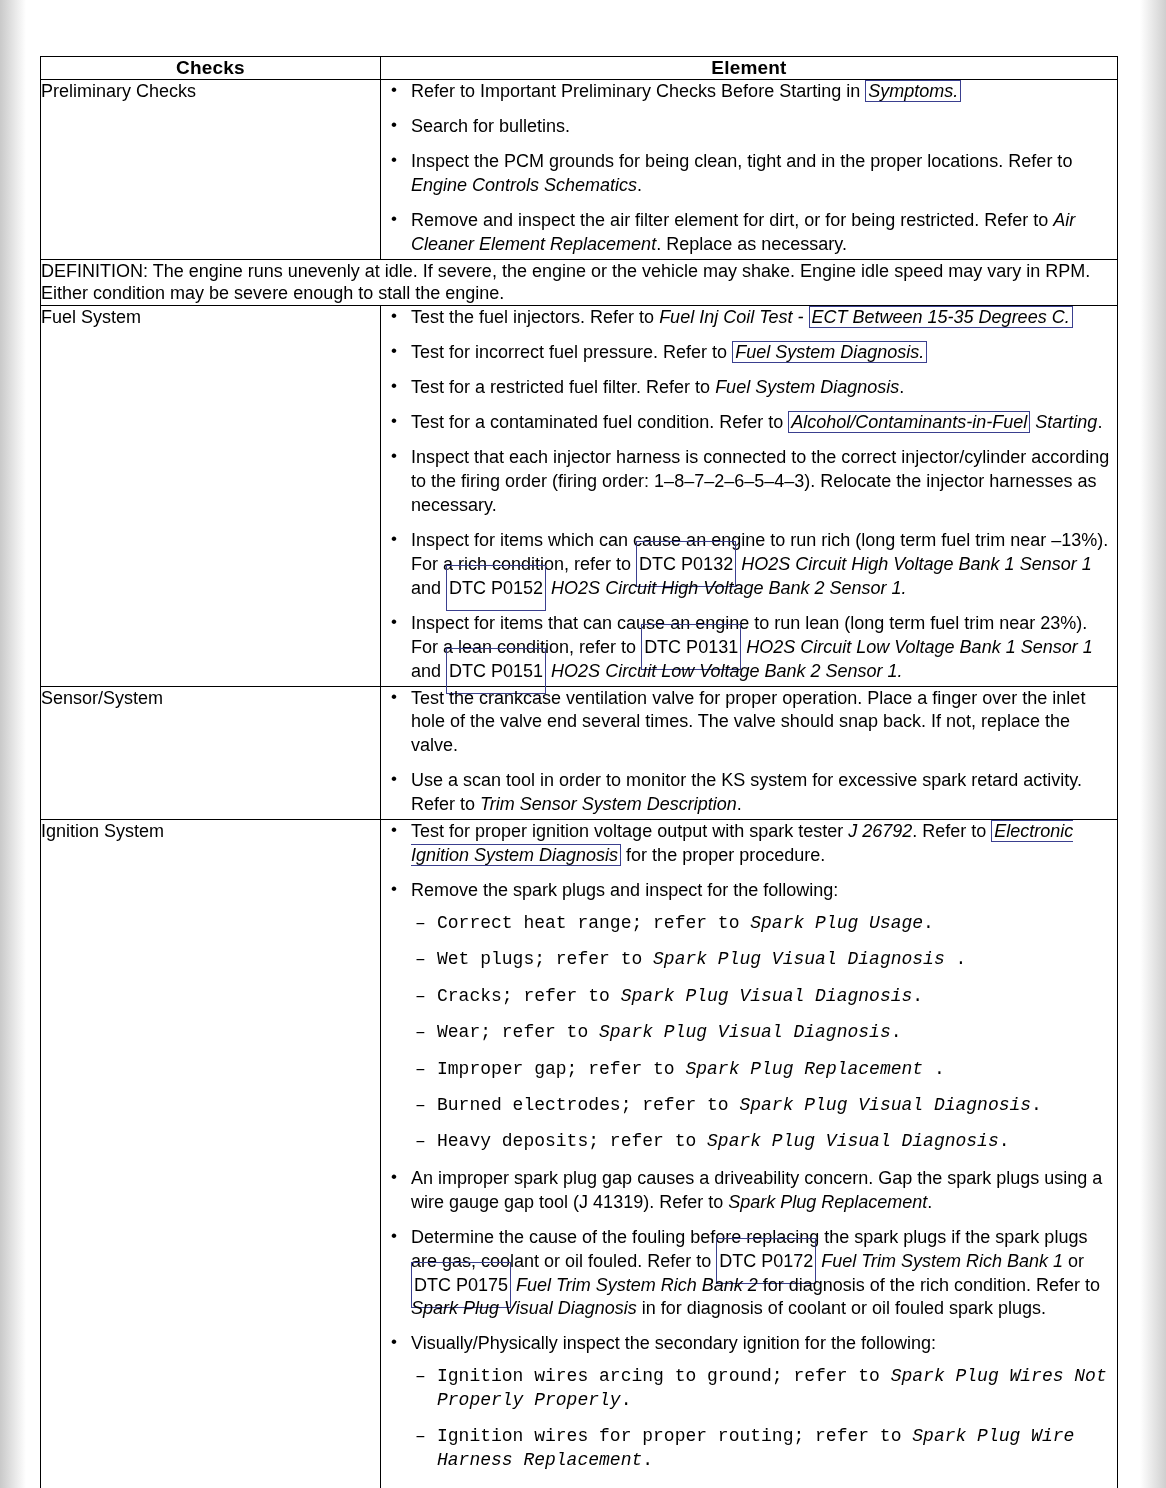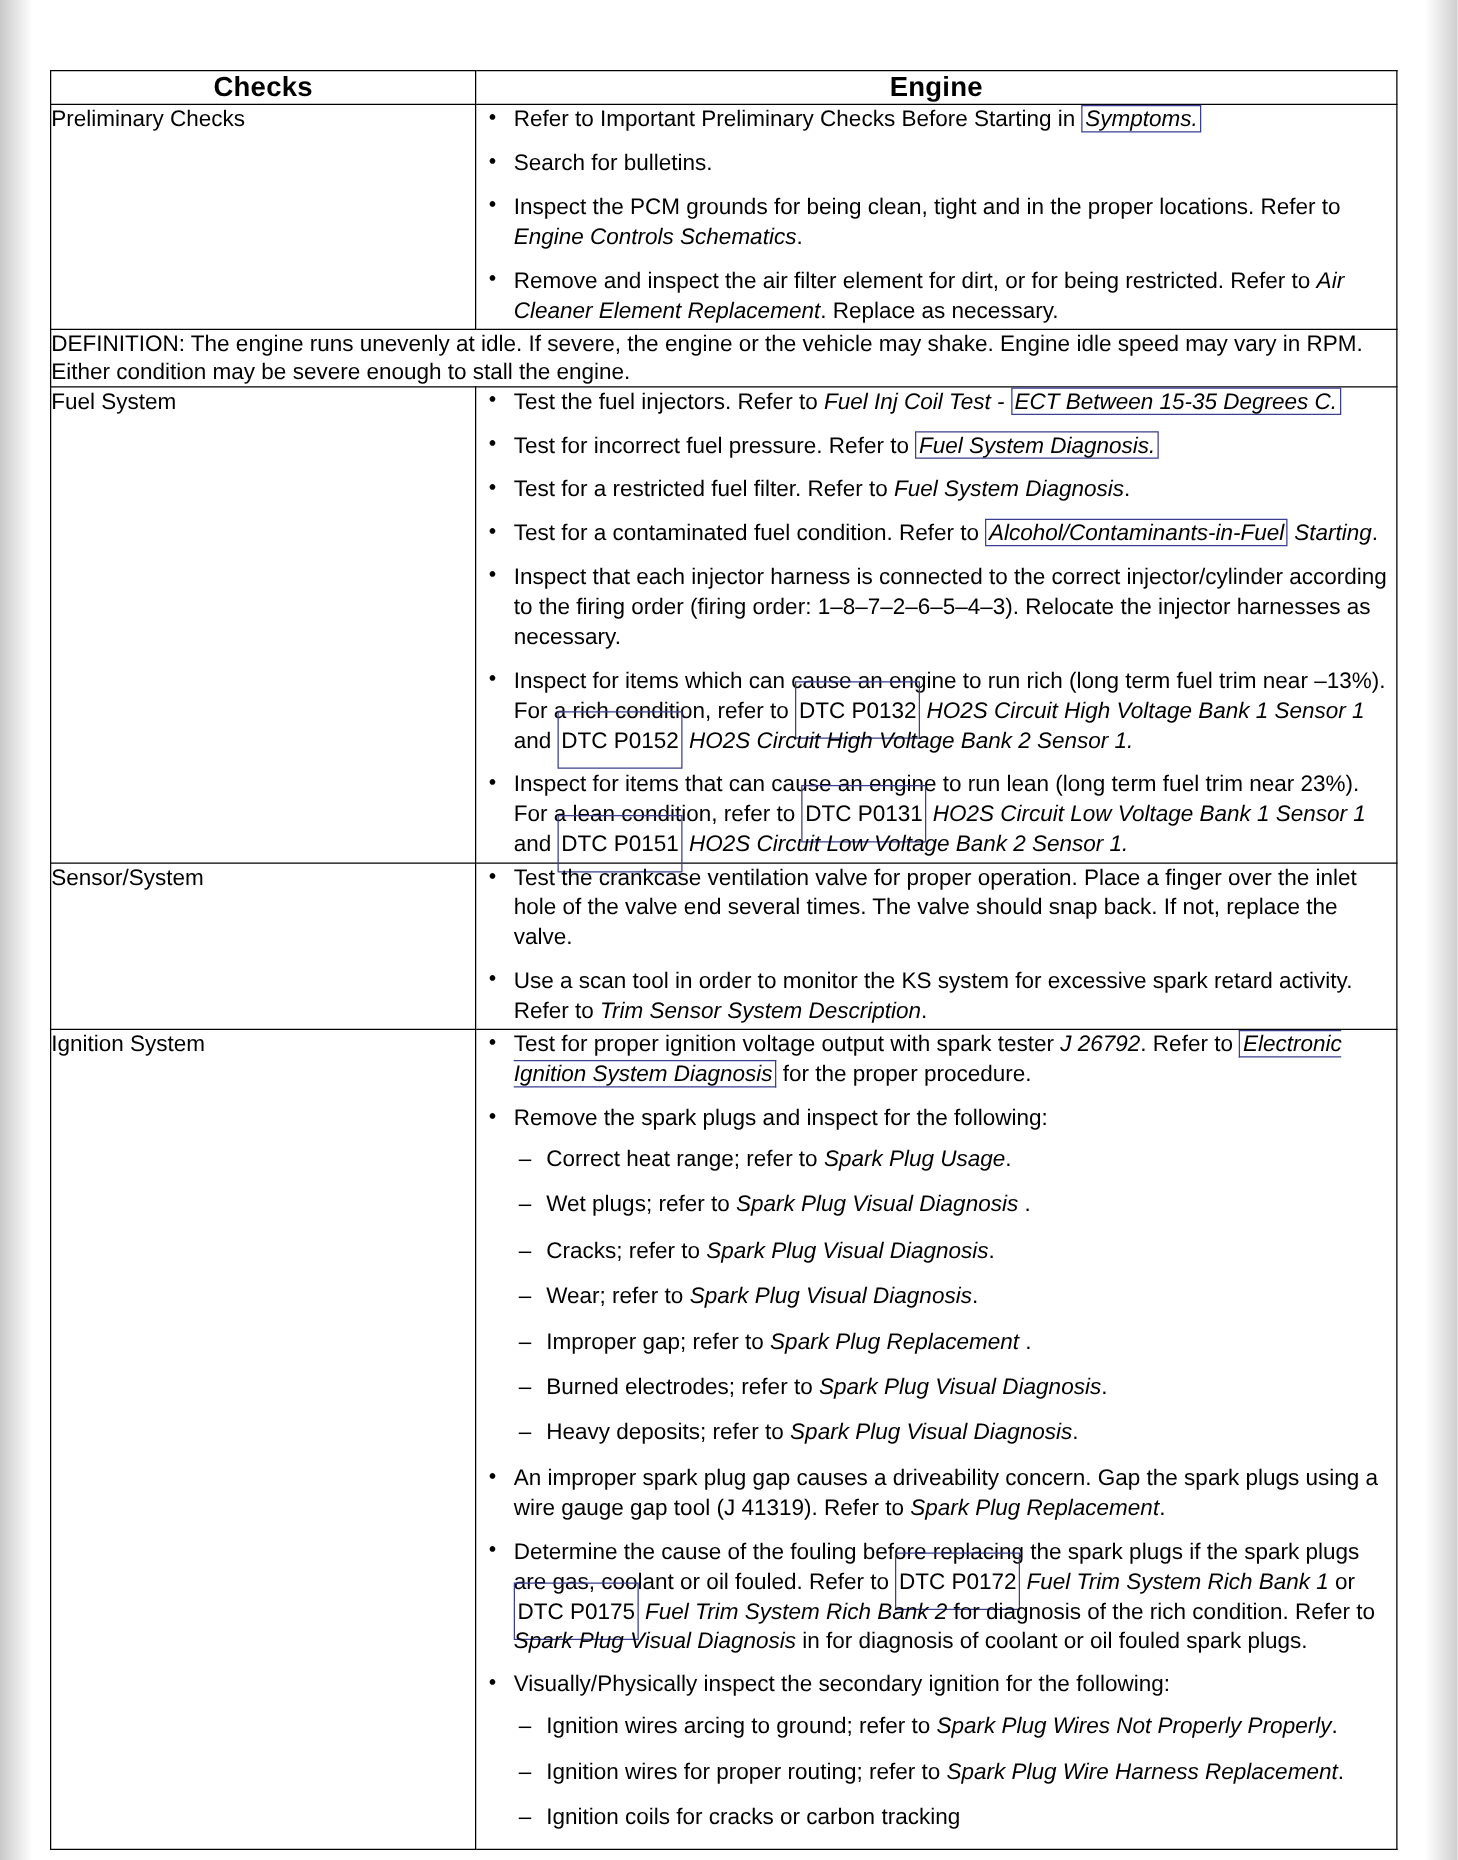--- a/index.html
+++ b/index.html
@@ -44,21 +44,21 @@
     position: relative;
     z-index: 2;
   }
   table.doc td, table.doc th {
     border: 1.6px solid #000;
     vertical-align: top;
     padding: 0;
   }
   th.col-head {
     text-align: center;
-    font-size: 22px;
+    font-size: 19px;
     font-weight: bold;
     padding: 6px 0 7px 0;
     letter-spacing: .2px;
   }
   td.defn {
     font-size: 18px;
     line-height: 1.27;
     padding: 7px 10px 8px 12px;
   }
   td.cat {
@@ -94,20 +94,21 @@
     list-style: none;
     margin: 9px 0 9px 0;
     padding: 0;
   }
   ul.dashes > li {
     position: relative;
     padding-left: 26px;
     margin: 0 0 13px 0;
     font-size: 18px;
     line-height: 1.3;
+    font-family: Liberation Mono, monospace;
   }
   ul.dashes > li::before {
     content: "\2013";
     position: absolute;
     left: 4px;
     top: 0;
   }
   .it { font-style: italic; }
   .ref {
     font-style: italic;
@@ -127,21 +128,21 @@
 
 <div class="page">
   <table class="doc">
     <colgroup>
         <col style="width:340px">
         <col>
       </colgroup>
     <thead>
       <tr>
         <th class="col-head">Checks</th>
-        <th class="col-head">Engine</th>
+        <th class="col-head">Element</th>
       </tr>
     </thead>
     <tbody id="tbody">
       <tr>
           <td class="cat">Preliminary Checks</td>
           <td class="act">
             <ul class="bullets">
               <li>Refer to Important Preliminary Checks Before Starting in <span class="ref">Symptoms.</span></li>
               <li>Search for bulletins.</li>
               <li>Inspect the PCM grounds for being clean, tight and in the proper locations. Refer to <span class="it">Engine Controls Schematics</span>.</li>

